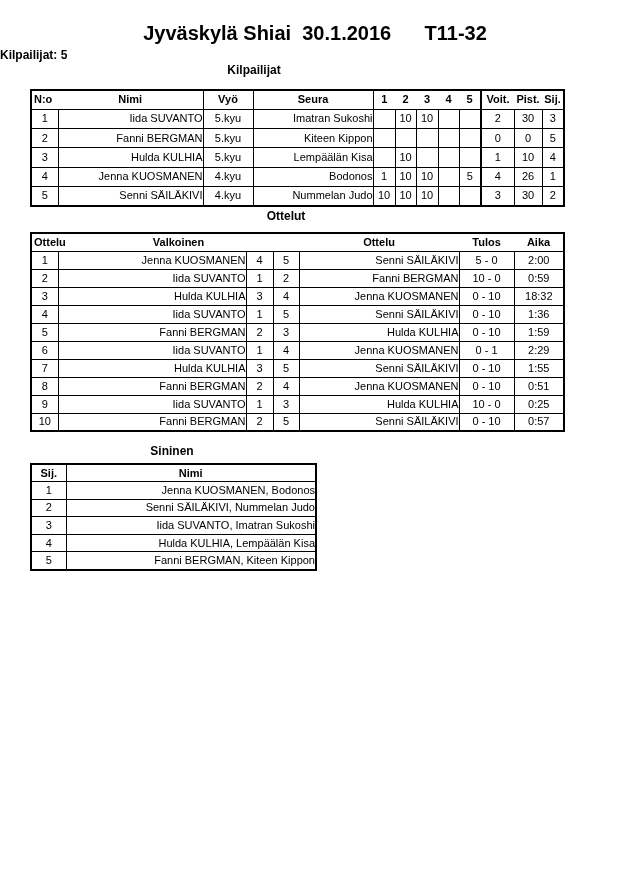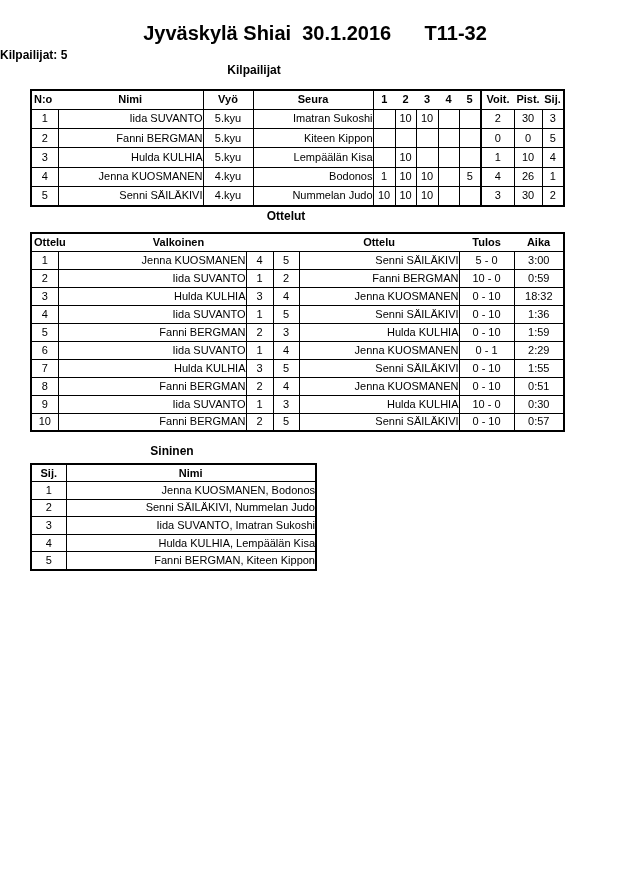--- a/index.html
+++ b/index.html
@@ -206,21 +206,21 @@
       <th class="c">Tulos</th>
       <th class="c">Aika</th>
     </tr>
     <tr>
       <td class="c br">1</td>
       <td class="l br">Jenna KUOSMANEN</td>
       <td class="c br">4</td>
       <td class="c br">5</td>
       <td class="l br">Senni SÄILÄKIVI</td>
       <td class="c br">5 - 0</td>
-      <td class="c">3:00</td>
+      <td class="c">2:00</td>
     </tr>
     <tr>
       <td class="c br">2</td>
       <td class="l br">Iida SUVANTO</td>
       <td class="c br">1</td>
       <td class="c br">2</td>
       <td class="l br">Fanni BERGMAN</td>
       <td class="c br">10 - 0</td>
       <td class="c">0:59</td>
     </tr>
@@ -278,21 +278,21 @@
       <td class="c br">0 - 10</td>
       <td class="c">0:51</td>
     </tr>
     <tr>
       <td class="c br">9</td>
       <td class="l br">Iida SUVANTO</td>
       <td class="c br">1</td>
       <td class="c br">3</td>
       <td class="l br">Hulda KULHIA</td>
       <td class="c br">10 - 0</td>
-      <td class="c">0:30</td>
+      <td class="c">0:25</td>
     </tr>
     <tr>
       <td class="c br">10</td>
       <td class="l br">Fanni BERGMAN</td>
       <td class="c br">2</td>
       <td class="c br">5</td>
       <td class="l br">Senni SÄILÄKIVI</td>
       <td class="c br">0 - 10</td>
       <td class="c">0:57</td>
     </tr>

